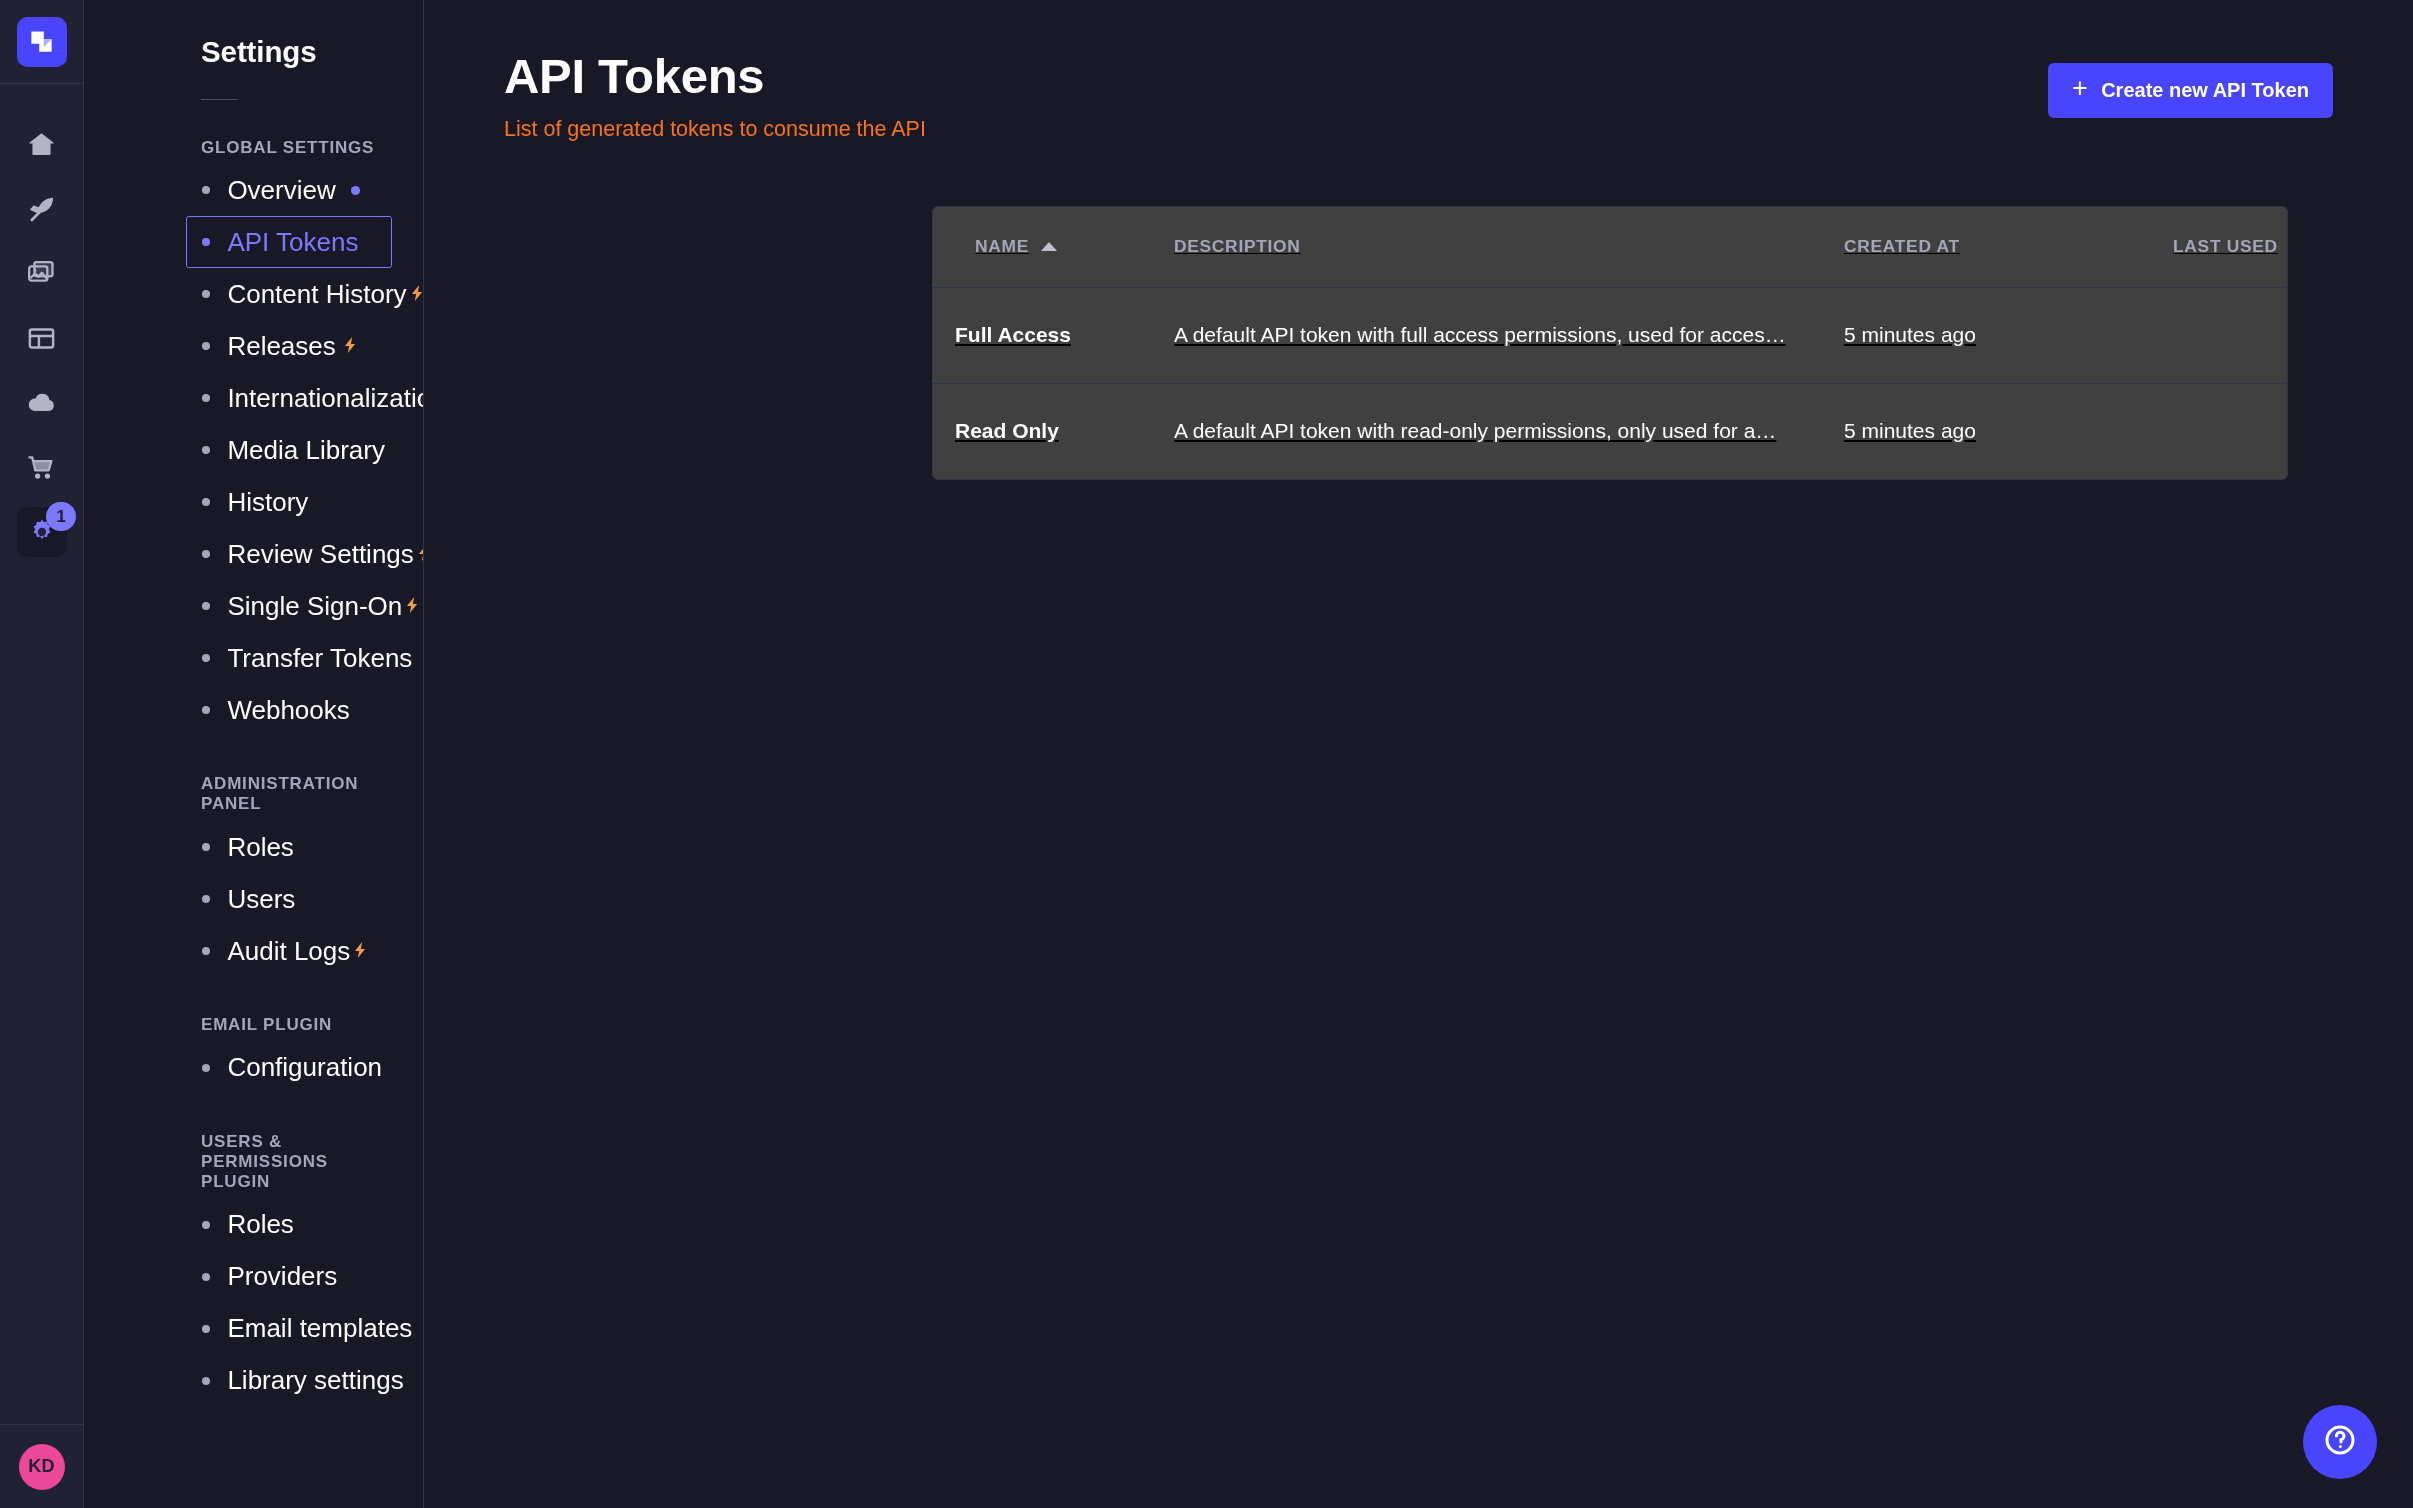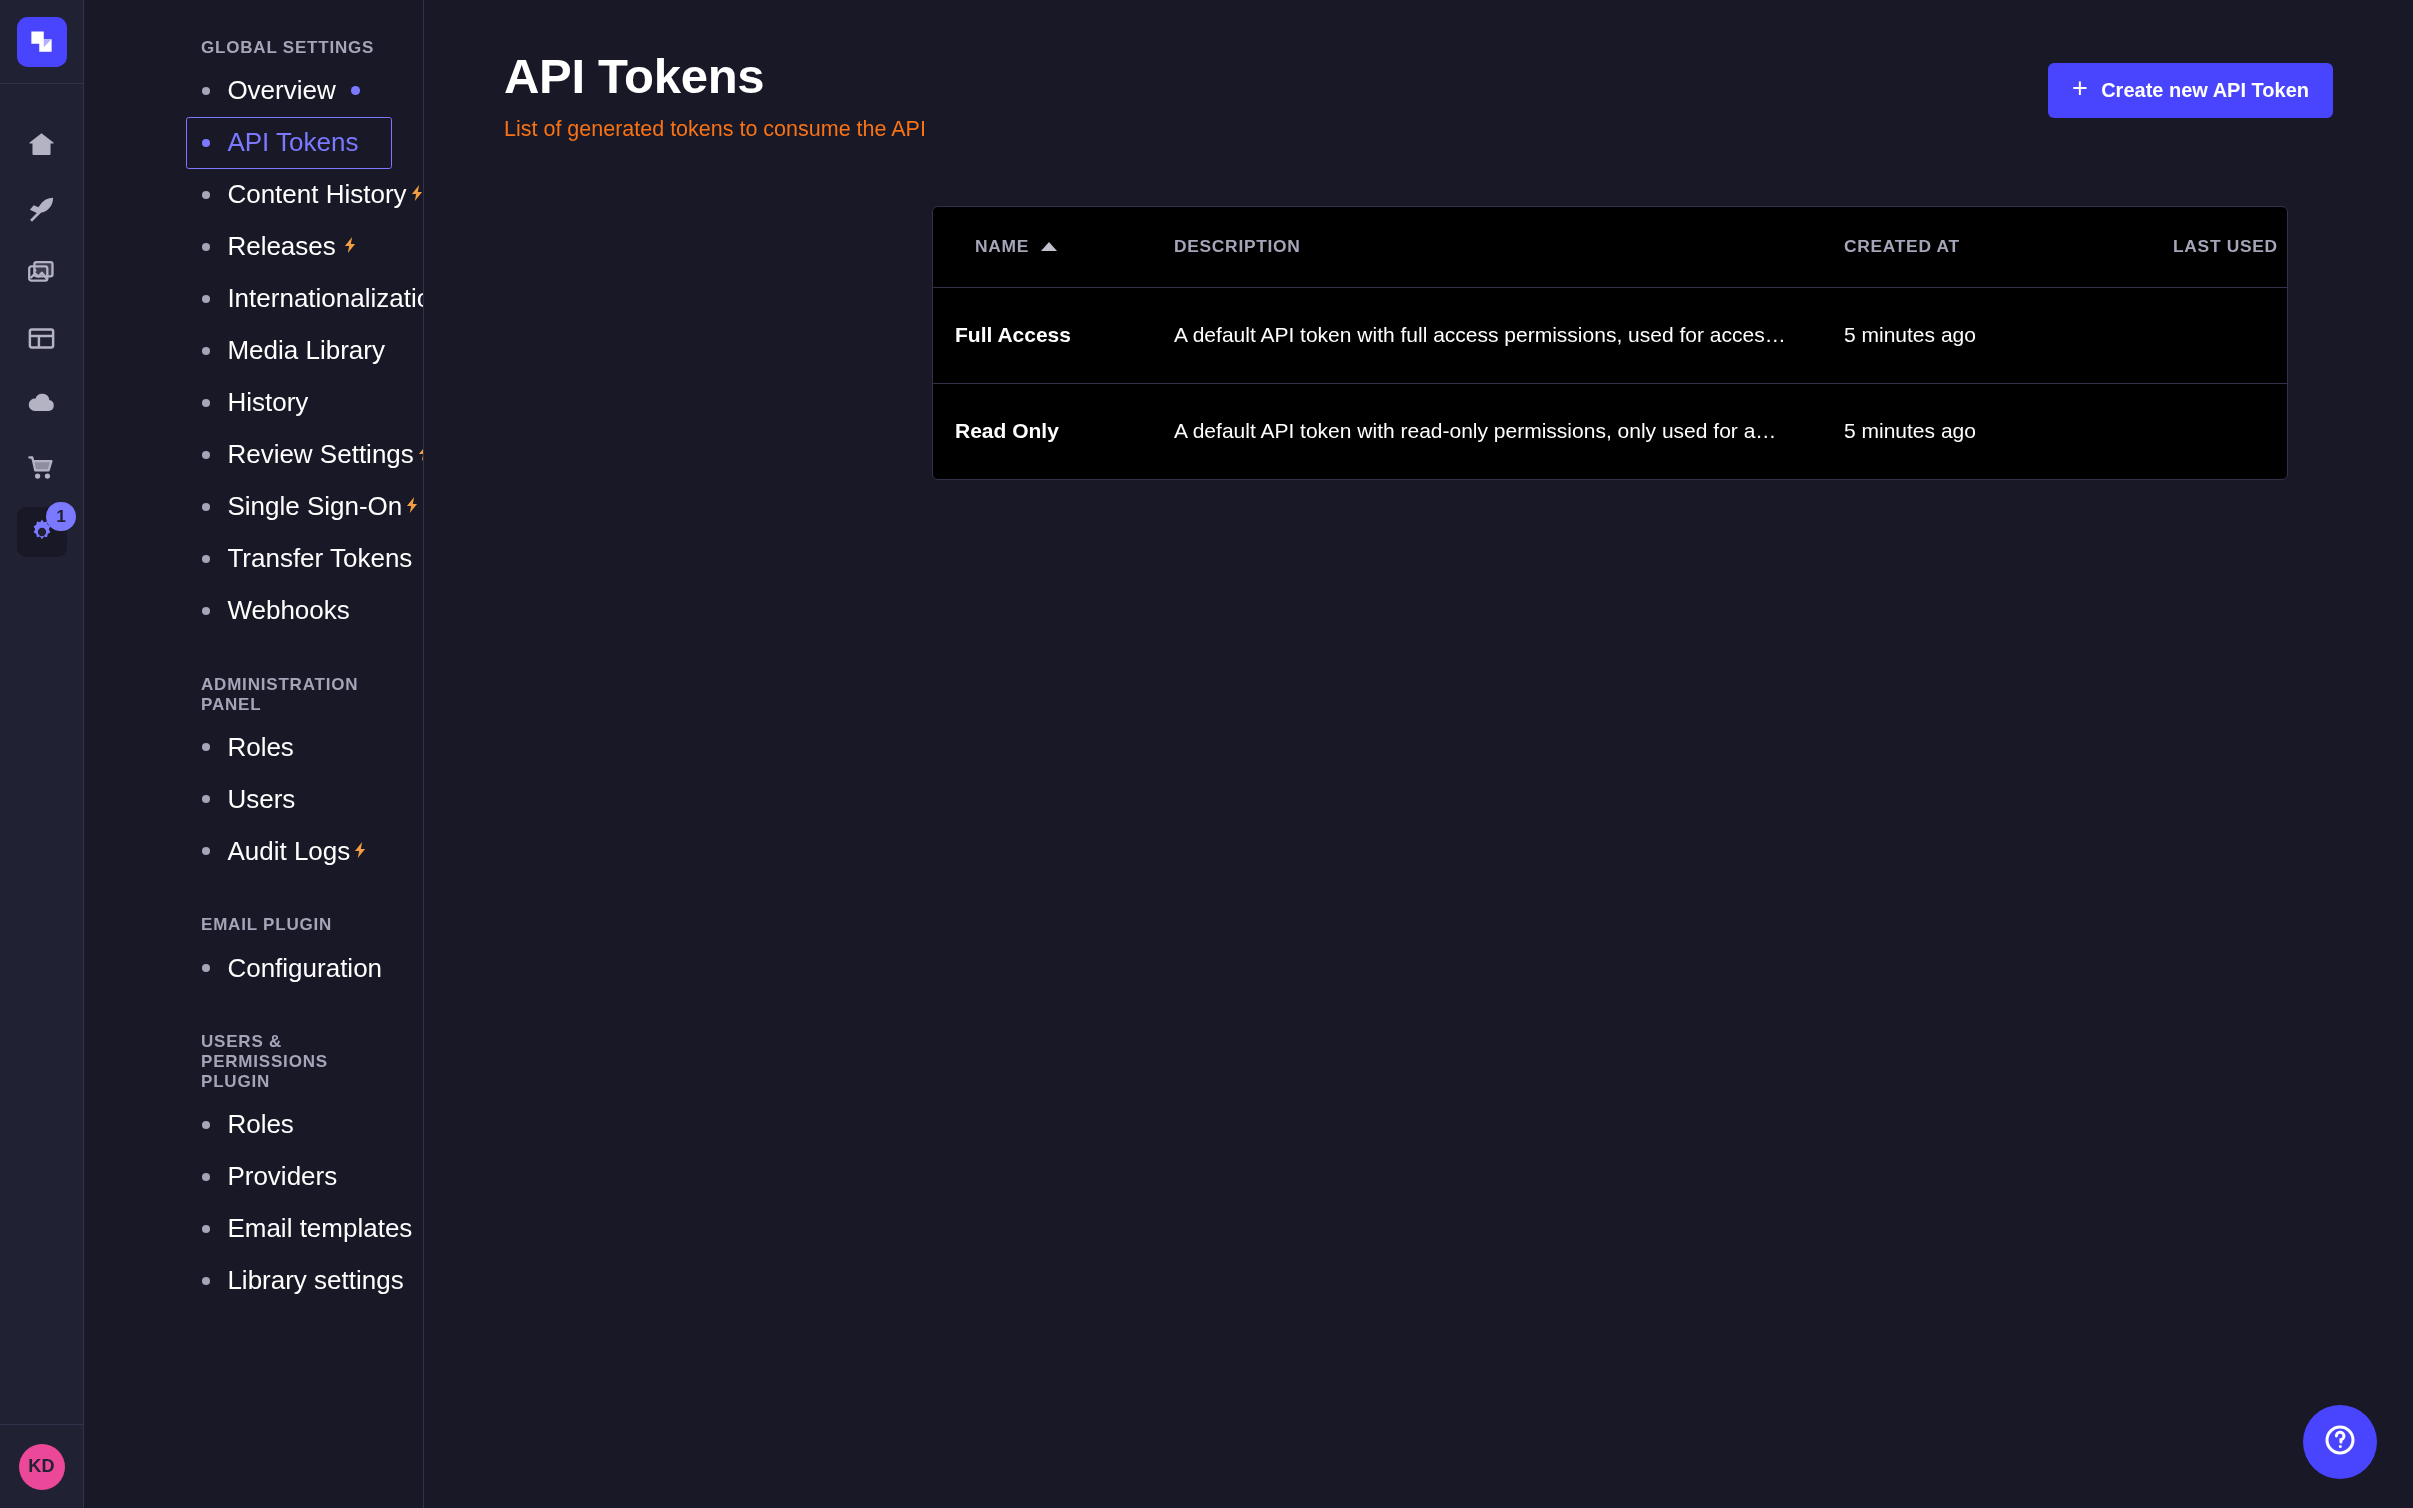--- a/index.html
+++ b/index.html
@@ -128,21 +128,21 @@
     white-space: nowrap;
   }
   .plus { font-size: 27px; font-weight: 400; line-height: 1; margin-top: -2.7px; }
 
   
   .table-card {
     margin: 82px 127px 0 508px;
     margin: 0;
     position: absolute;
     left: 508px; top: 206px; right: 125px;
-    background: #000000;
+    background: #404040;
     border: 1.3px solid #32324d;
     border-radius: 6px;
     overflow: hidden;
     text-decoration: underline;
   }
   table { width: 100%; border-collapse: collapse; table-layout: fixed; }
   thead th {
     text-align: left;
     font-size: 17.4px; font-weight: 600; color: #a5a5ba;
     letter-spacing: 0.7px; text-transform: uppercase;
@@ -256,20 +256,24 @@
         <span class="badge">1</span>
       </div>
     </div>
 
     <div class="rail-bottom">
       <div class="avatar">KD</div>
     </div>
   </nav>
 
   <aside class="sidebar">
+    <div class="sidebar-header">
+      <div class="sidebar-title">Settings</div>
+      <div class="sidebar-divider"></div>
+    </div>
     <div class="sidebar-sections" id="sidebar-sections">
         <div class="section-label">GLOBAL SETTINGS</div>
         <ul class="nav-list">
           <li class="nav-item">
             <span class="dot"></span>
             <span class="label">Overview</span>
             <span class="spacer"></span>
             <span class="purple-dot"></span>
           </li>
           <li class="nav-item active">

